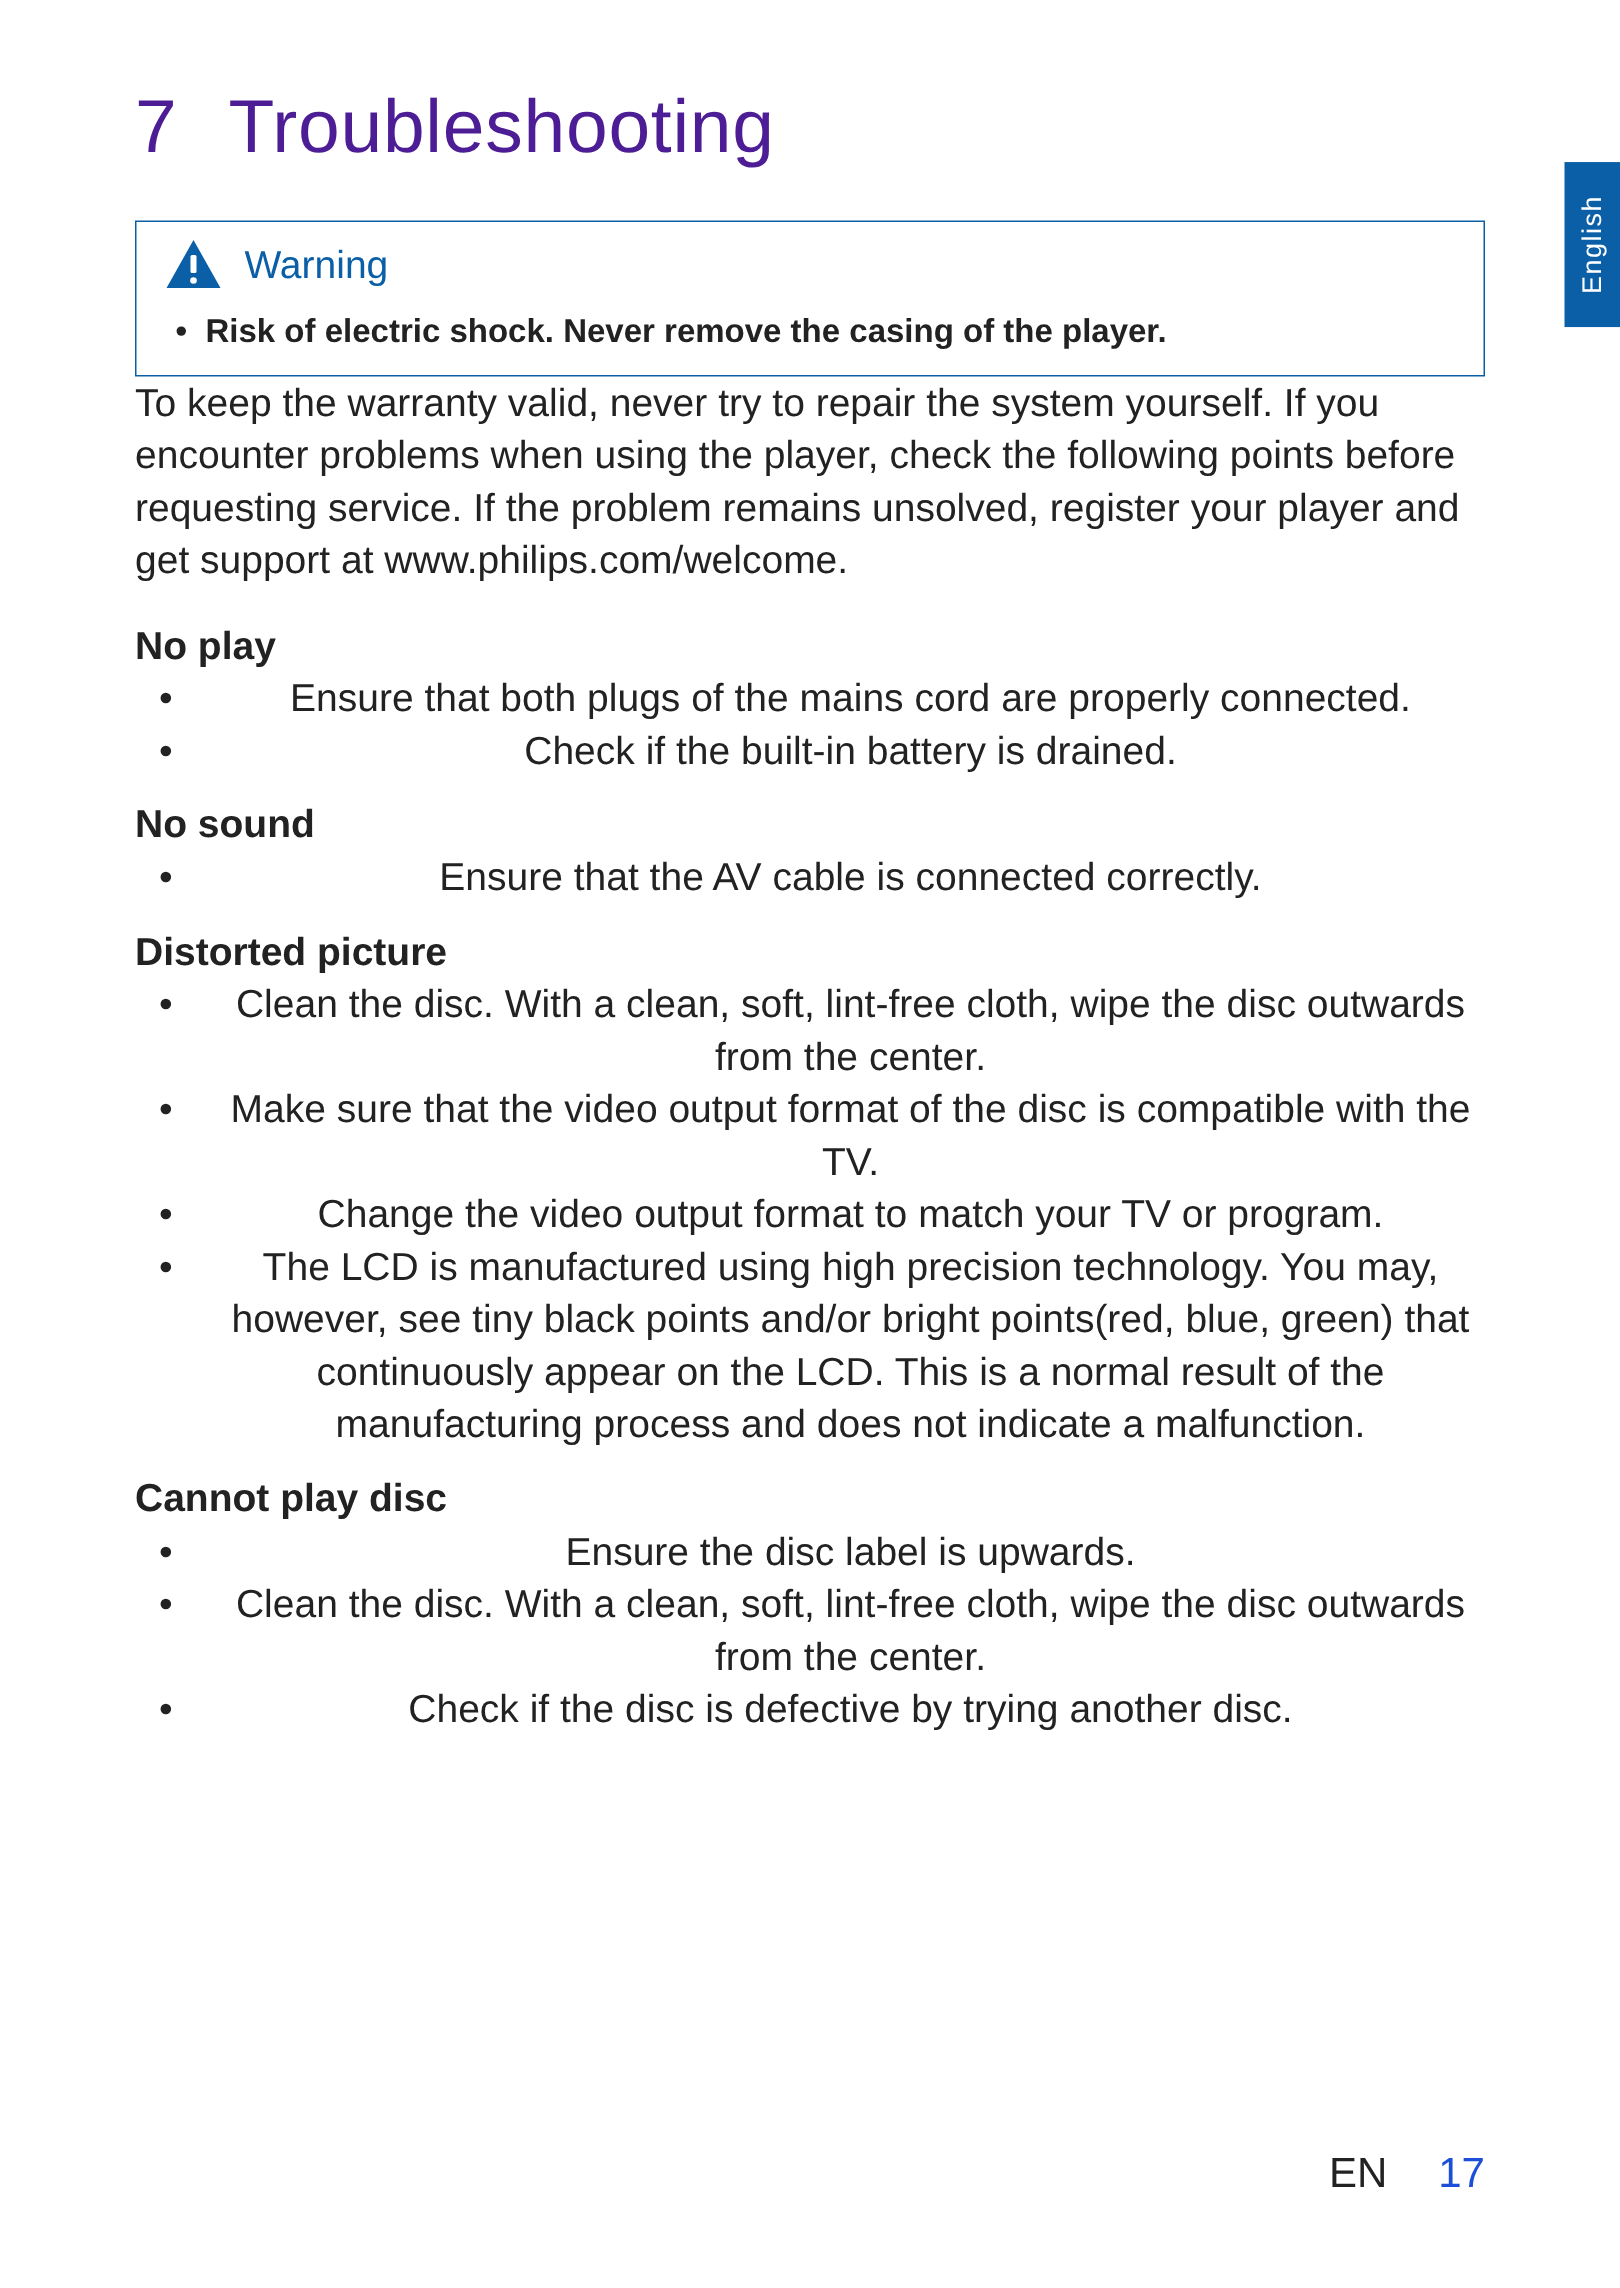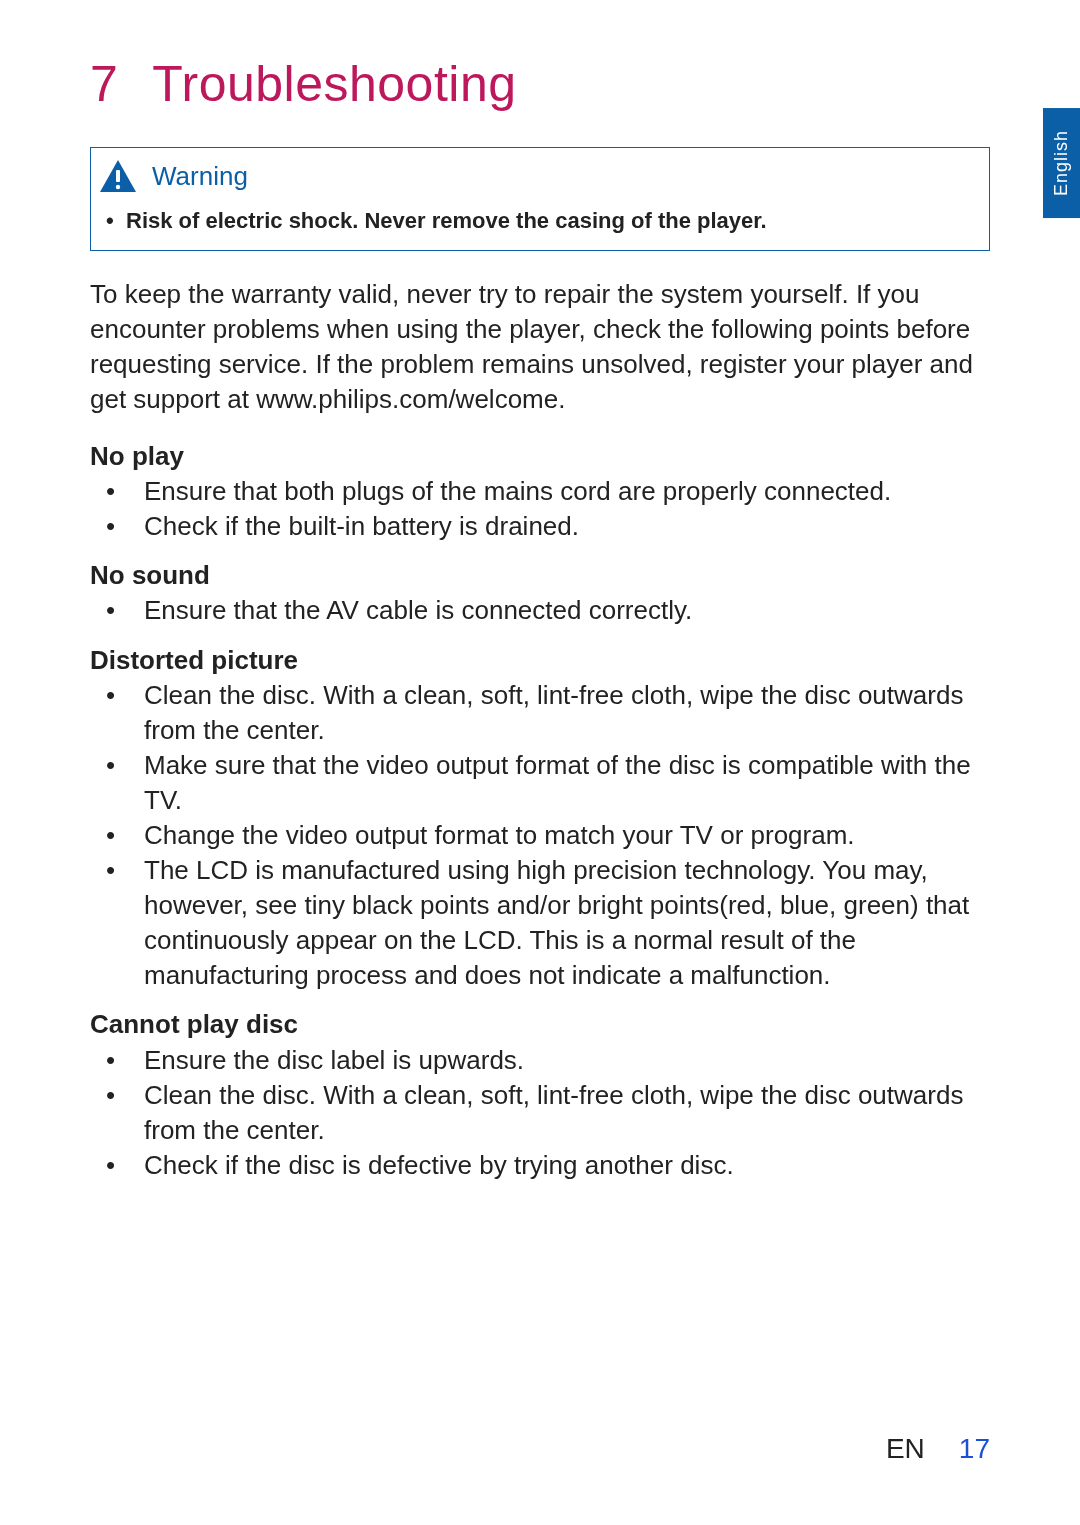--- a/index.html
+++ b/index.html
@@ -6,31 +6,30 @@
   body {
     width: 1080px;
     height: 1525px;
     background: #fff;
     font-family: "Gill Sans", "Gill Sans MT", "Segoe UI", Arial, sans-serif;
     color: #222;
     position: relative;
     padding: 55px 90px 60px 90px;
   }
   .chapter-heading {
-    color: #be185d;
+    color: #4c1d95;
     font-size: 50px;
     font-weight: 400;
     margin-bottom: 34px;
     letter-spacing: 0.5px;
   }
   .chapter-number { display: inline-block; margin-right: 34px; }
   .warning-box {
     border: 1px solid #0b5fa6;
-    padding: 10px 18px 14px 7px;
-    margin-bottom: 26px;
+    padding: 10px 18px 14px 18px;
   }
   .warning-header {
     display: flex;
     align-items: center;
     gap: 14px;
     margin-bottom: 12px;
   }
   .warning-title {
     color: #0b5fa6;
     font-size: 26px;
@@ -55,21 +54,21 @@
     font-size: 26px;
     line-height: 1.35;
     margin-bottom: 22px;
   }
   .section { margin-bottom: 14px; }
   .section-title {
     font-size: 26px;
     font-weight: 600;
     line-height: 1.35;
   }
-  .bullets { list-style: none; }
+  .bullets { list-style: none; text-align: center; }
   .bullets li {
     font-size: 26px;
     line-height: 1.35;
     padding-left: 54px;
     position: relative;
   }
   .bullets li::before {
     content: "•";
     position: absolute;
     left: 16px;

